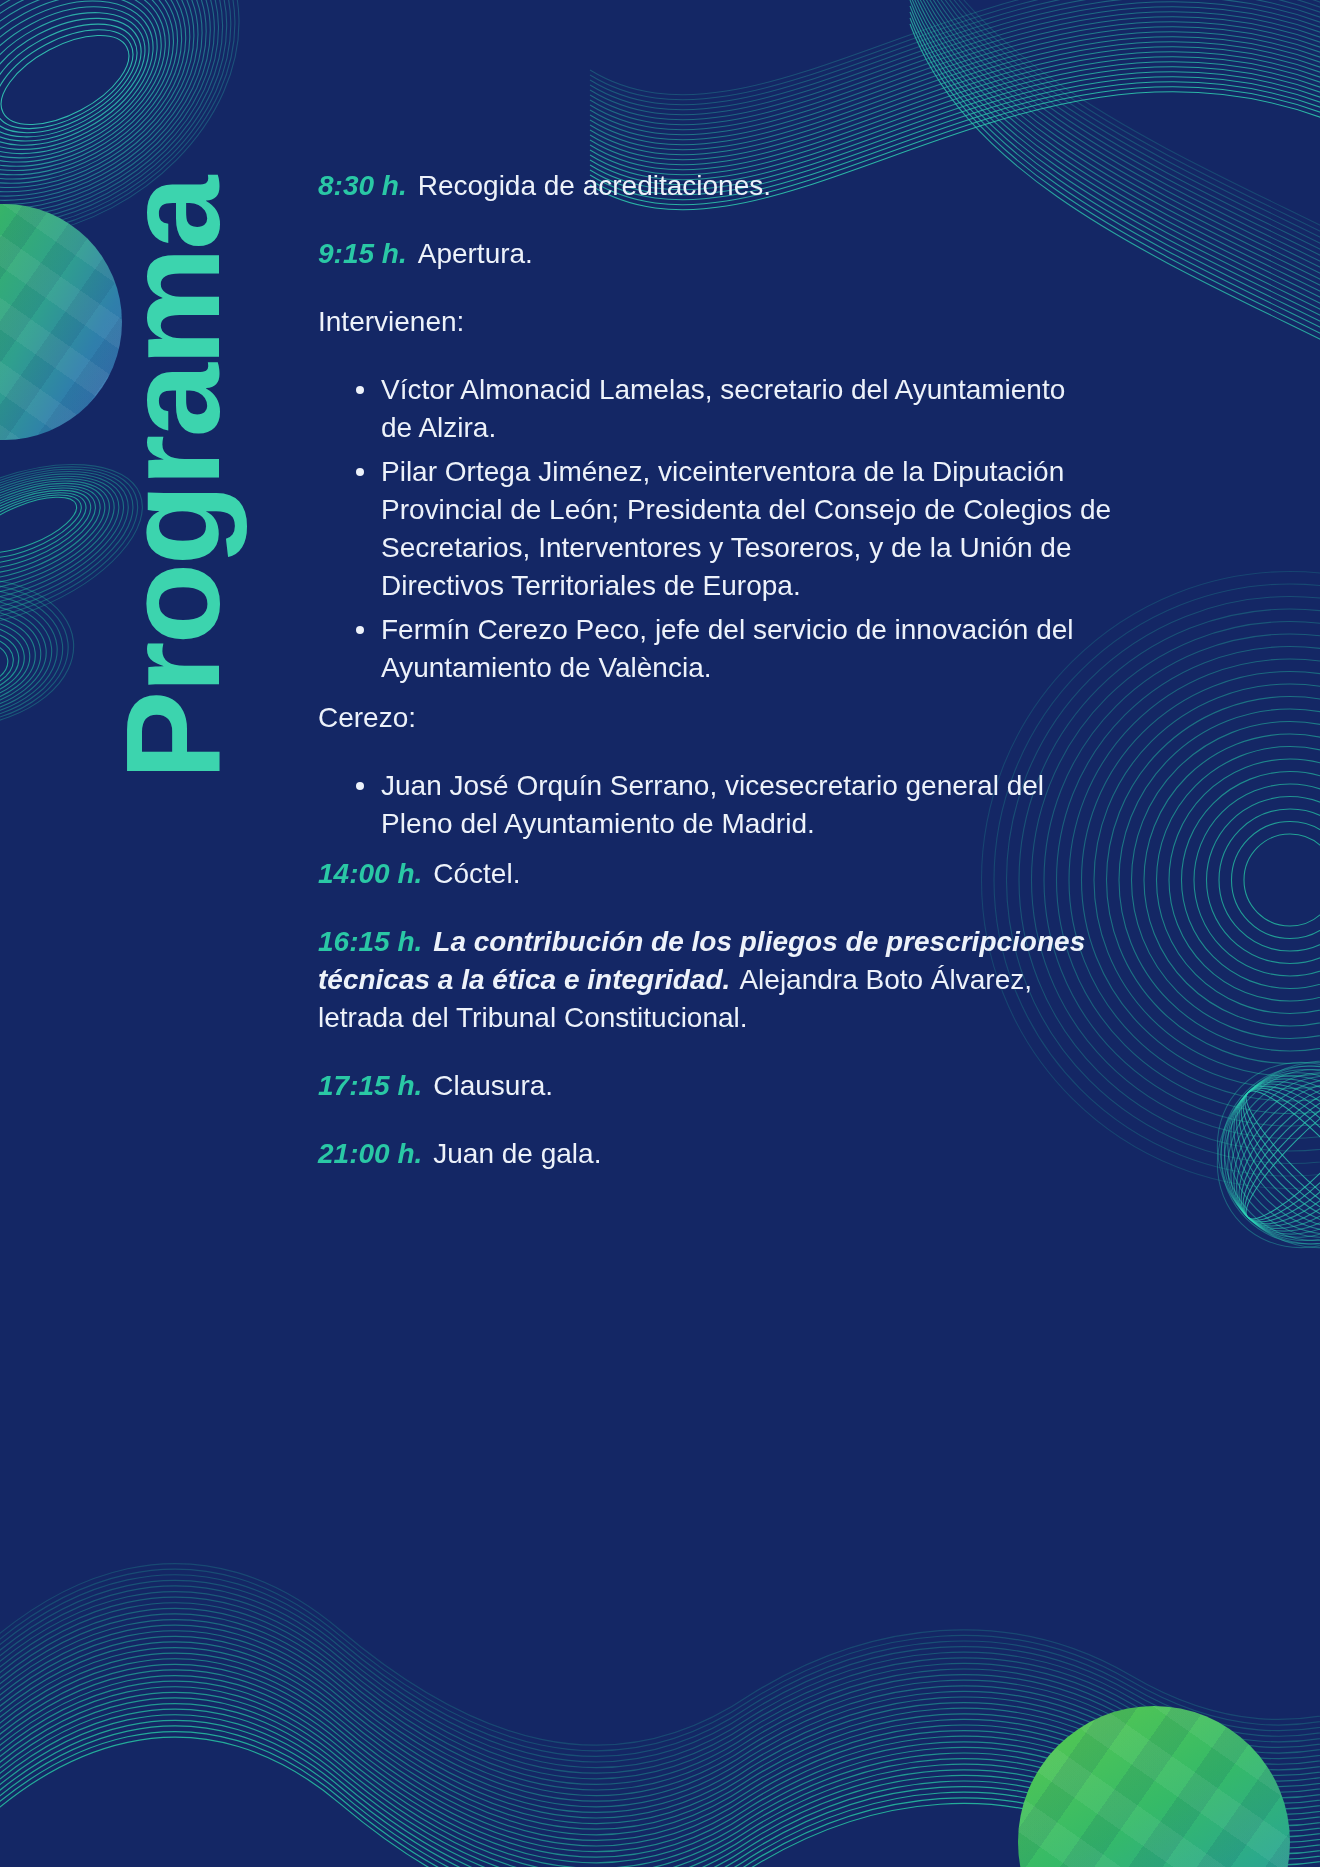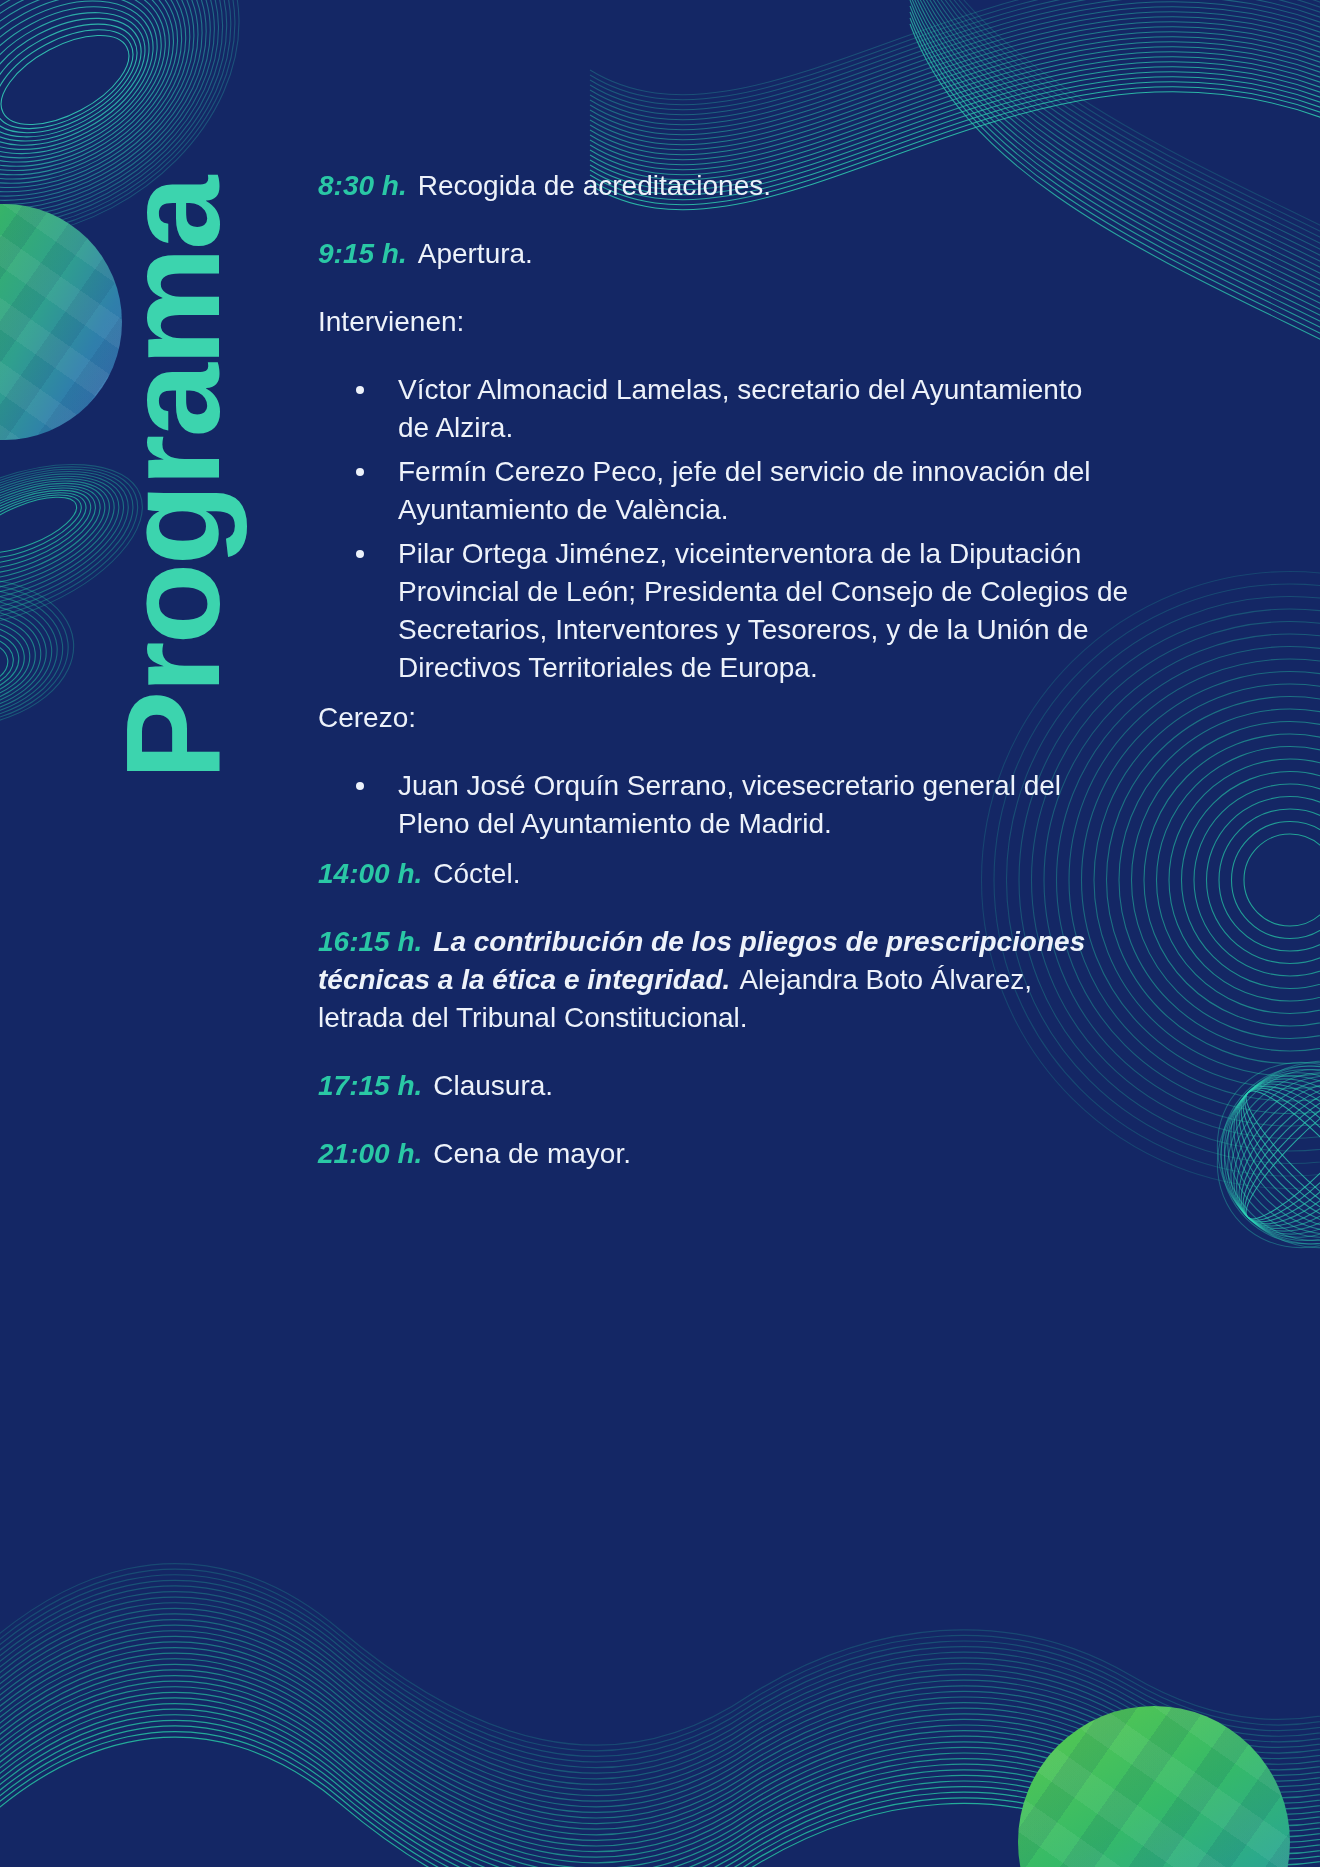--- a/index.html
+++ b/index.html
@@ -45,21 +45,21 @@
   .content p{margin:0 0 30px;}
   .time{color:var(--accent_teal);font-weight:bold;margin-right:11px;white-space:pre-line;font-style:italic;}
   .talk-title{font-weight:bold;font-style:italic;margin-right:9px;white-space:pre-line;}
   .talk-title:empty{margin:0;}
   .txt{white-space:pre-line;}
   .role-label{margin:0 0 25px;}
   ul.bullets{list-style:none;margin:0 0 12px;padding:0 0 0 37px;}
   ul.bullets li{display:flex;margin:0 0 6px;}
   .dot{flex:0 0 26px;position:relative;}
   .dot::before{content:"";position:absolute;left:1px;top:15px;width:8px;height:8px;border-radius:50%;background:var(--text_white);}
-  li .txt{flex:1;margin-left:17px;}
+  li .txt{flex:1;}
 </style>
 </head>
 <body>
 
 <div class="page">
 
   <svg id="deco-top-left" class="deco" style="left:-200px;top:-170px;" width="520" height="520" viewBox="0 0 520 520">
       <ellipse cx="265" cy="250" rx="70" ry="34" transform="rotate(-28 265 250)" fill="none" stroke="#35D2BA" stroke-width="1.1" stroke-opacity="0.850"></ellipse>
       <ellipse cx="263.8" cy="249.2" rx="75.4" ry="39" transform="rotate(-28 263.8 249.2)" fill="none" stroke="#35D2BA" stroke-width="1.1" stroke-opacity="0.828"></ellipse>
       <ellipse cx="262.6" cy="248.4" rx="80.8" ry="44" transform="rotate(-28 262.6 248.4)" fill="none" stroke="#35D2BA" stroke-width="1.1" stroke-opacity="0.806"></ellipse>
@@ -263,29 +263,29 @@
 
     <p class="role-label">Intervienen:</p>
     <ul class="bullets">
       <li>
           <span class="dot"></span>
           <span class="txt">Víctor Almonacid Lamelas, secretario del Ayuntamiento
 de Alzira.</span>
         </li>
       <li>
           <span class="dot"></span>
-          <span class="txt">Fermín Cerezo Peco, jefe del servicio de innovación del
-Ayuntamiento de València.</span>
-        </li>
-      <li>
-          <span class="dot"></span>
           <span class="txt">Pilar Ortega Jiménez, viceinterventora de la Diputación
 Provincial de León; Presidenta del Consejo de Colegios de
 Secretarios, Interventores y Tesoreros, y de la Unión de
 Directivos Territoriales de Europa.</span>
+        </li>
+      <li>
+          <span class="dot"></span>
+          <span class="txt">Fermín Cerezo Peco, jefe del servicio de innovación del
+Ayuntamiento de València.</span>
         </li>
     </ul>
 
     <p class="role-label">Cerezo:</p>
     <ul class="bullets">
       <li>
           <span class="dot"></span>
           <span class="txt">Juan José Orquín Serrano, vicesecretario general del
 Pleno del Ayuntamiento de Madrid.</span>
         </li>
@@ -293,16 +293,16 @@
 
     <p><span class="time">14:00 h.</span><span class="txt">Cóctel.</span></p>
 
 
     <p><span class="time">16:15 h.</span><span class="talk-title">La contribución de los pliegos de prescripciones
 técnicas a la ética e integridad.</span><span class="txt">Alejandra Boto Álvarez,
 letrada del Tribunal Constitucional.</span></p>
 
     <p><span class="time">17:15 h.</span><span class="txt">Clausura.</span></p>
 
-    <p><span class="time">21:00 h.</span><span class="txt">Cena de mayor.</span></p>
+    <p><span class="time">21:00 h.</span><span class="txt">Juan de gala.</span></p>
 
   </main>
 </div>
 
 </body></html>

